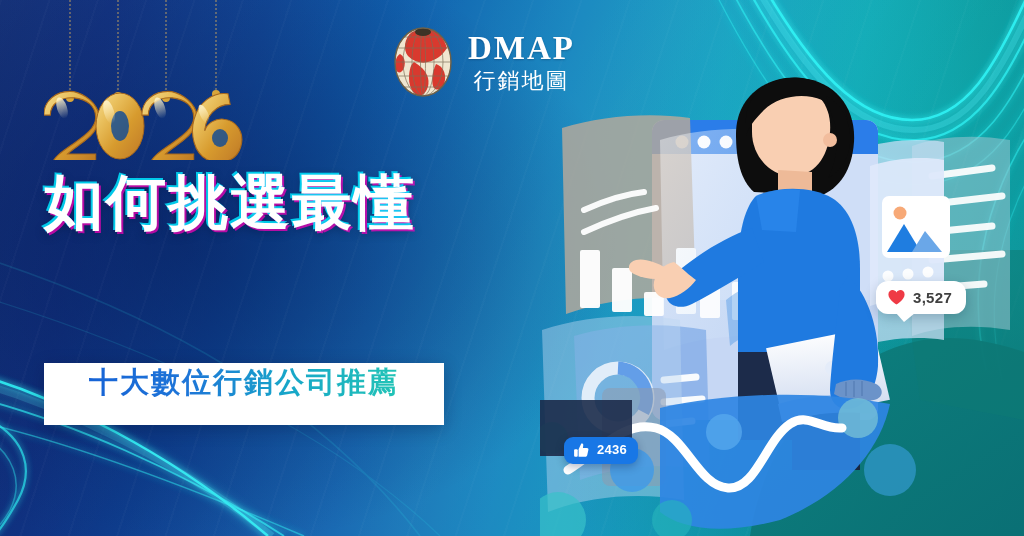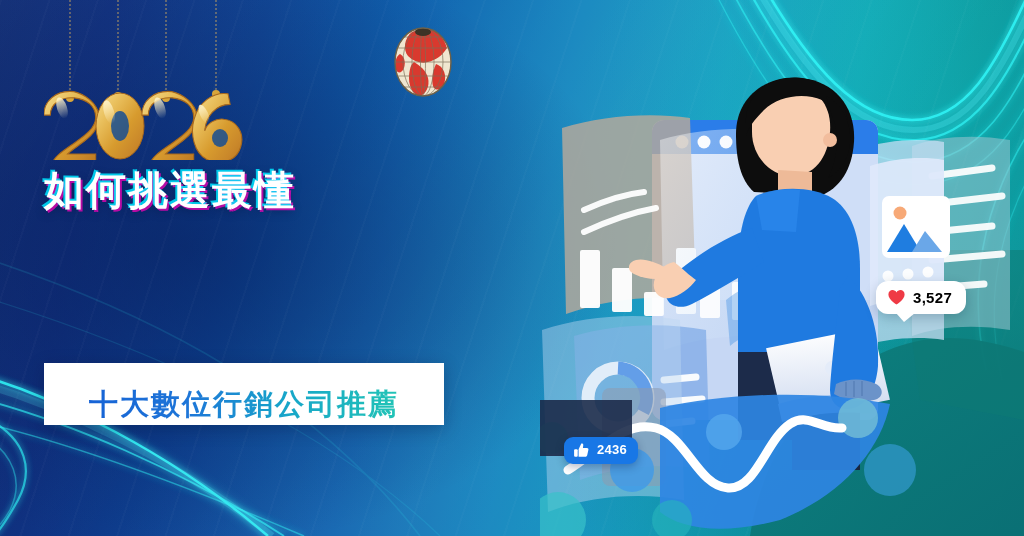--- a/index.html
+++ b/index.html
@@ -76,37 +76,37 @@
     margin-top: 3px; line-height: 1.1;
   }
 
   
   .headline {
     position: absolute; left: 44px; top: 166px;
     z-index: 7;
   }
   .hl-line {
     font-family: "DejaVu Sans", "Liberation Sans", sans-serif;
-    font-size: 40px; font-weight: 700;
+    font-size: 60px; font-weight: 700;
     color: #ffffff;
     letter-spacing: 2px;
     line-height: 1.2;
     white-space: nowrap;
     text-shadow:
        -2px -2px 0 rgba(0,229,255,0.85),
         2px  2px 0 rgba(255,0,190,0.7),
         0 3px 10px rgba(2,20,60,0.45);
   }
 
   
   .badge-box {
     position: absolute; left: 44px; top: 363px;
     width: 400px; height: 62px;
     background: #ffffff;
-    display: flex; align-items: flex-end; justify-content: center;
+    display: flex; align-items: flex-start; justify-content: center;
     box-shadow: 0 4px 16px rgba(2,18,55,.28);
     z-index: 8;
   }
   .badge-text {
     font-family: "DejaVu Sans", sans-serif;
     font-size: 29px; font-weight: 700; letter-spacing: 2px;
     background: linear-gradient(90deg, #1663d6 0%, #1e76d8 32%, #17a6c9 64%, #22c4b6 100%);
     -webkit-background-clip: text; background-clip: text;
     -webkit-text-fill-color: transparent; color: transparent;
   }
@@ -141,21 +141,21 @@
   .heart-badge::after {
     content: ""; position: absolute;
     left: 20px; bottom: -8px;
     width: 0; height: 0;
     border-left: 8px solid transparent;
     border-right: 11px solid transparent;
     border-top: 9px solid #ffffff;
   }
   .heart-badge .count {
     font-family: "Liberation Sans", sans-serif;
-    font-size: 15px; font-weight: 600; color: #000000; letter-spacing: .3px;
+    font-size: 15px; font-weight: 600; color: #404040; letter-spacing: .3px;
   }
   .heart-icon { width: 19px; height: 19px; display: block; }
 </style>
 </head>
 <body>
 
 <div class="banner">
 
   <div class="bg-base"></div>
   <div class="bg-sheen"></div>
@@ -450,20 +450,24 @@
               <path d="M3,50 H59"></path>
             <path d="M7,11 H55"></path>
               <path d="M7,61 H55"></path>
           </g>
 
           <ellipse cx="31" cy="6" rx="8" ry="4" fill="#3c3326"></ellipse>
         </g>
         <ellipse cx="31" cy="36" rx="28" ry="34" fill="none" stroke="#6e6149" stroke-width="1.4"></ellipse>
       </svg>
     </span>
+    <span class="logo-text">
+      <span class="logo-name">DMAP</span>
+      <span class="logo-sub">行銷地圖</span>
+    </span>
   </div>
 
   <div class="headline">
     <div class="hl-line">如何挑選最懂</div>
   </div>
 
   <div class="badge-box">
     <span class="badge-text">十大數位行銷公司推薦</span>
   </div>
 

